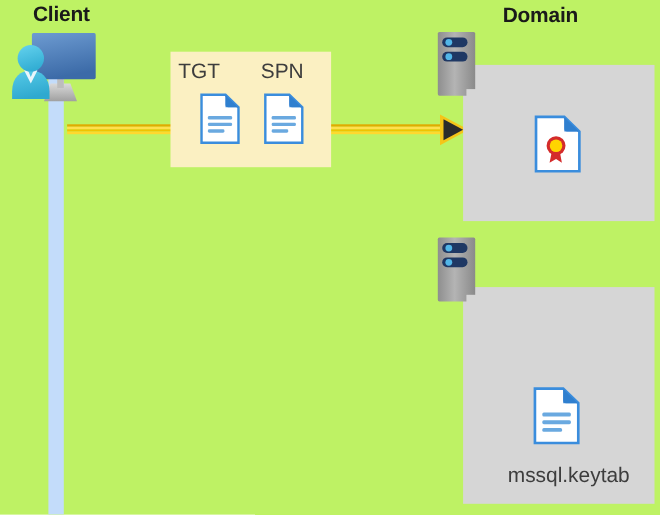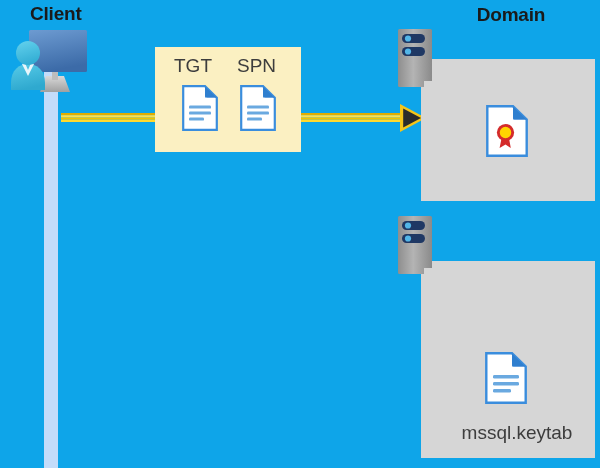--- a/index.html
+++ b/index.html
@@ -8,21 +8,21 @@
     background: #ffffff;
   }
   body {
     font-family: "Liberation Sans", sans-serif;
     -webkit-font-smoothing: antialiased;
   }
   #canvas {
     position: relative;
     width: 600px;
     height: 468px;
-    background: #0ea5e9;
+    background: #bef264;
     overflow: hidden;
   }
 
   
   .abs { position: absolute; }
 
   
   .title-bold {
     font-weight: bold;
     color: #1a1a1a;
@@ -49,21 +49,21 @@
     top: 47px;
     width: 146px;
     height: 105px;
     background: #fbf0c2;
   }
   .token-label {
     font-size: 19px;
     color: #3d3d3d;
     line-height: 20px;
   }
-  #tgt-label { left: 174px; top: 56px; text-align: right; }
+  #tgt-label { left: 162px; top: 56px; text-align: right; }
   #spn-label { left: 237px; top: 56px; }
 
   
   #flow-line {
     left: 61px;
     top: 113px;
     width: 345px;
     height: 9px;
   }
   #flow-arrowhead {
@@ -79,21 +79,21 @@
   }
   #dc-panel   { left: 421px; top: 59px;  width: 174px; height: 142px; }
   #linux-panel{ left: 421px; top: 261px; width: 174px; height: 197px; }
 
   
   .rack { width: 38px; height: 63px; }
   #dc-rack    { left: 398px; top: 29px; }
   #linux-rack { left: 398px; top: 216px; }
 
   
-  #dc-title    { left: 441px; top: 4px;  width: 140px; text-align: center; }
+  #dc-title    { left: 457px; top: 4px;  width: 140px; }
   #linux-title { left: 455px; top: 228px; width: 145px; }
 
   
   #cert-icon  { left: 486px; top: 105px; width: 42px; height: 52px; }
   #sql-icon   { left: 483px; top: 279px; width: 48px; height: 54px; }
   #keytab-icon{ left: 485px; top: 352px; width: 42px; height: 52px; }
 
   #keytab-label {
     left: 421px;
     top: 422px;

